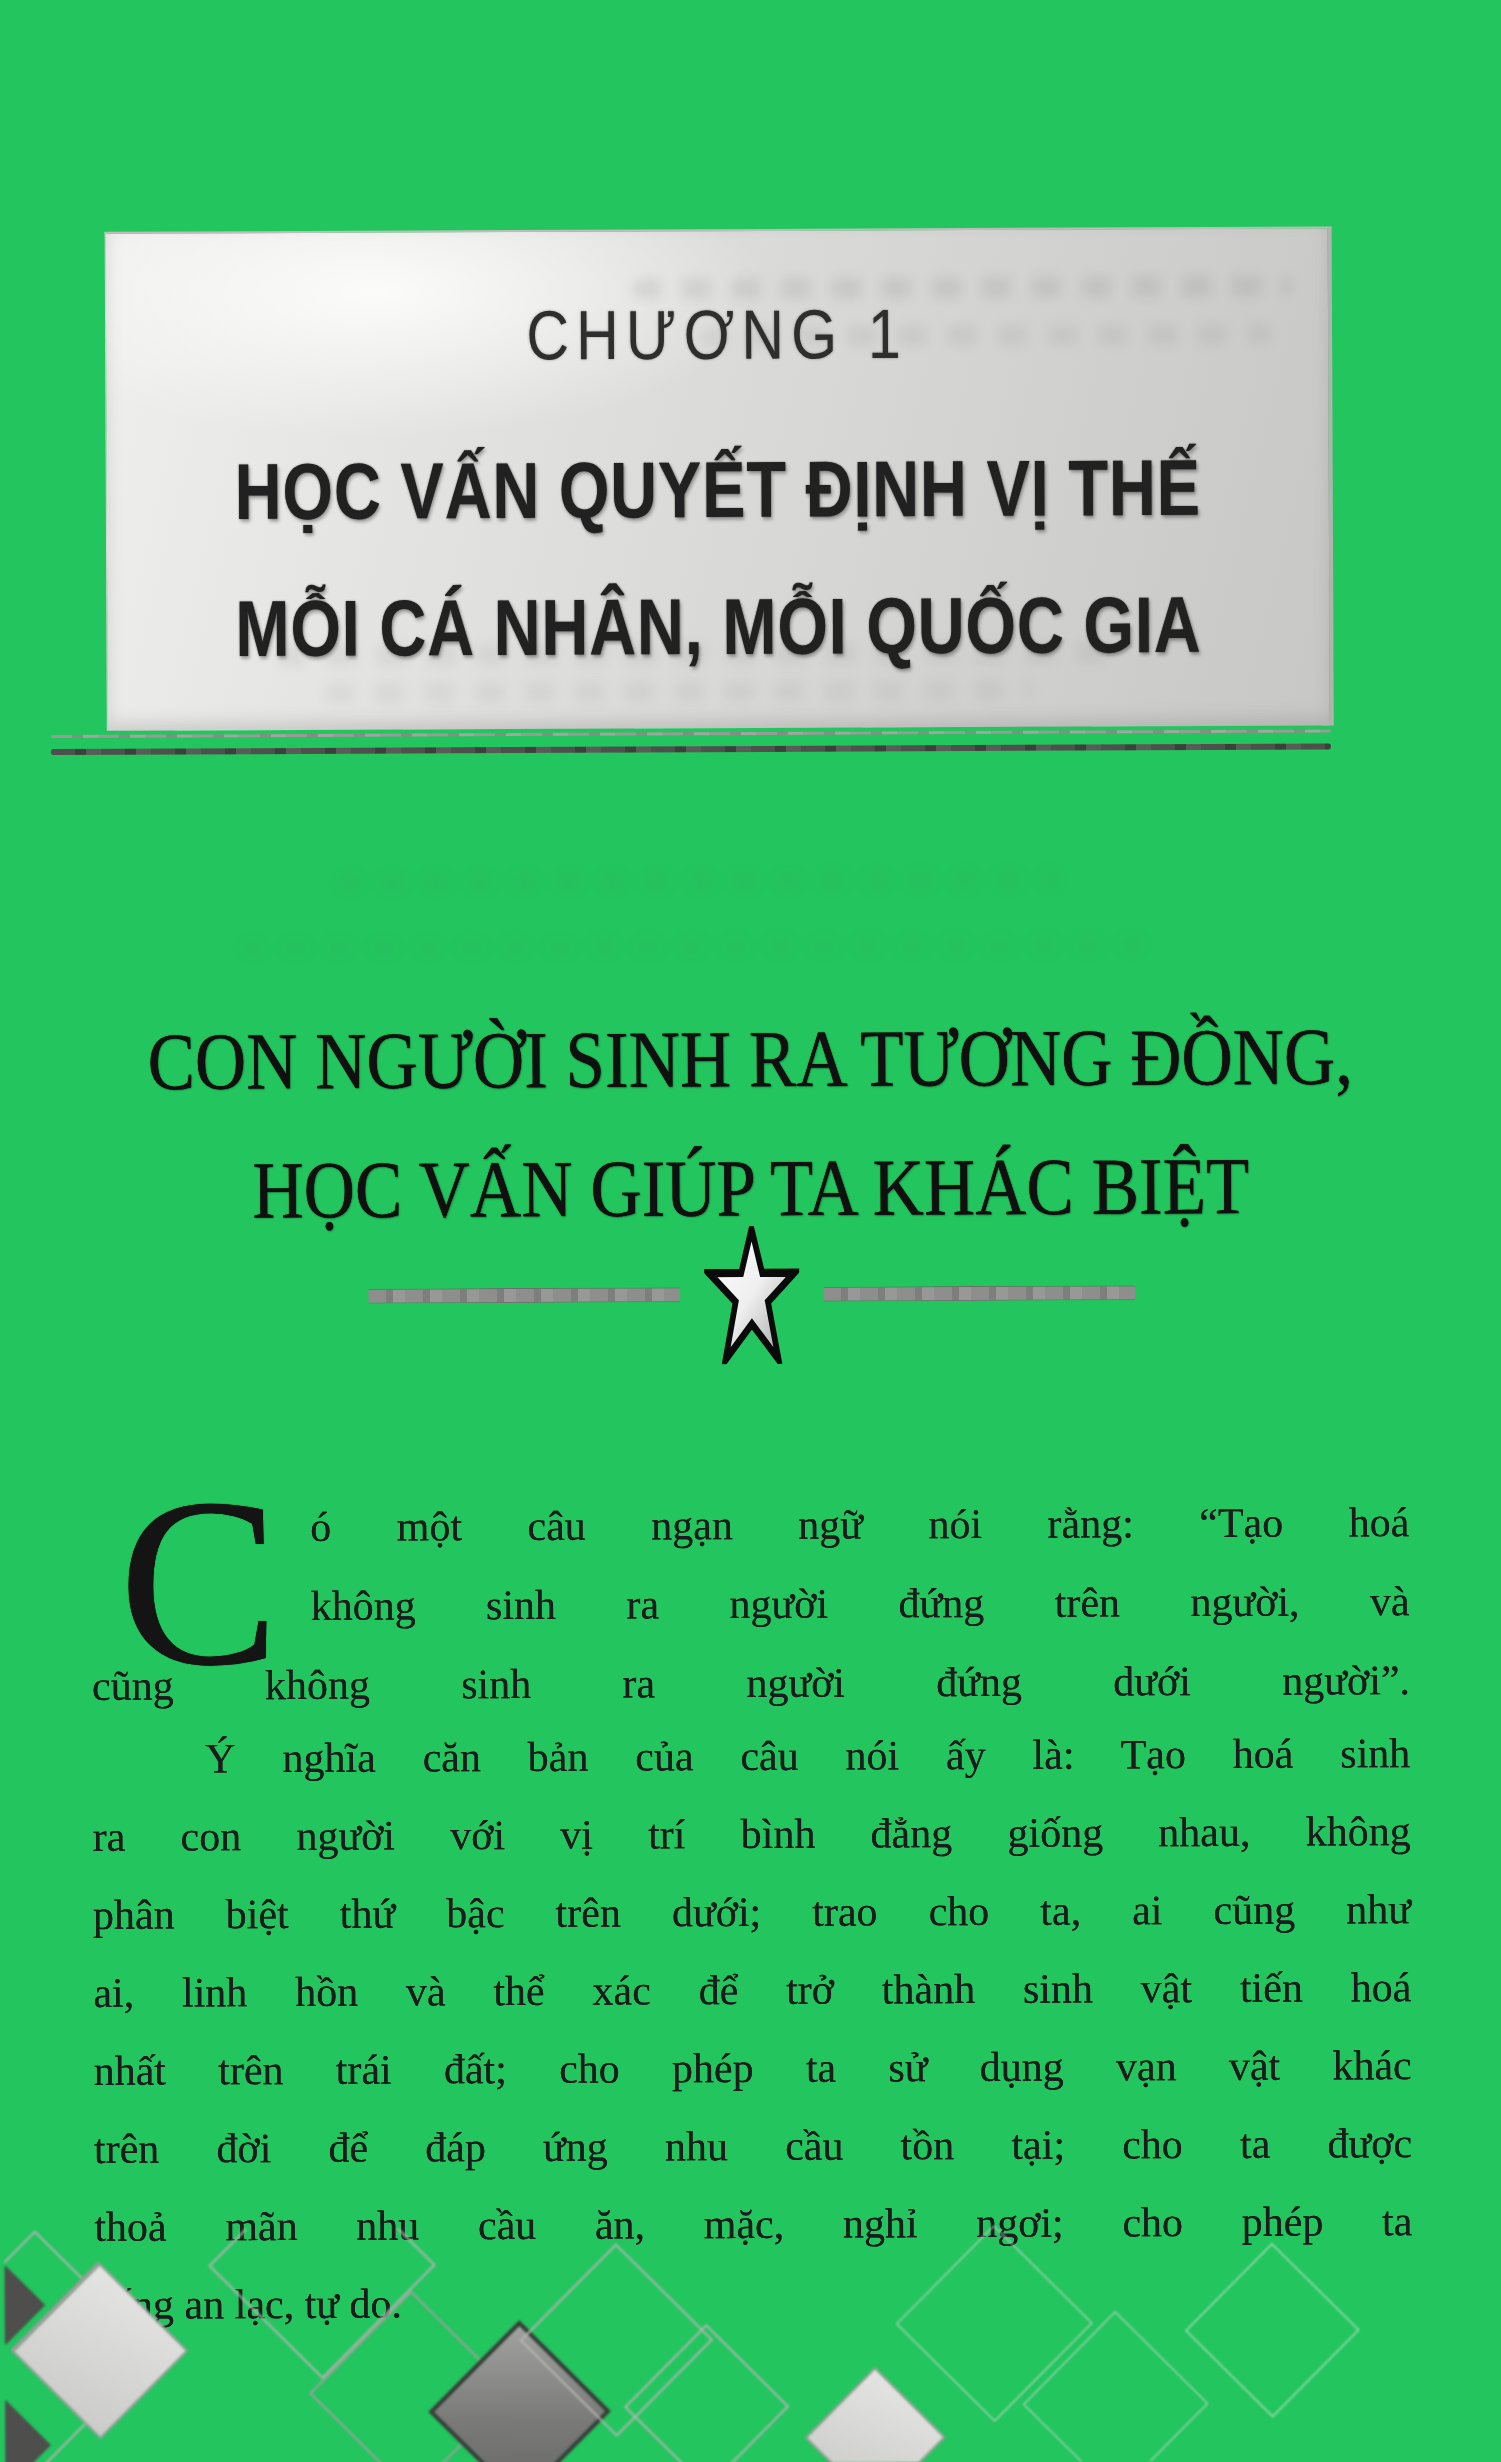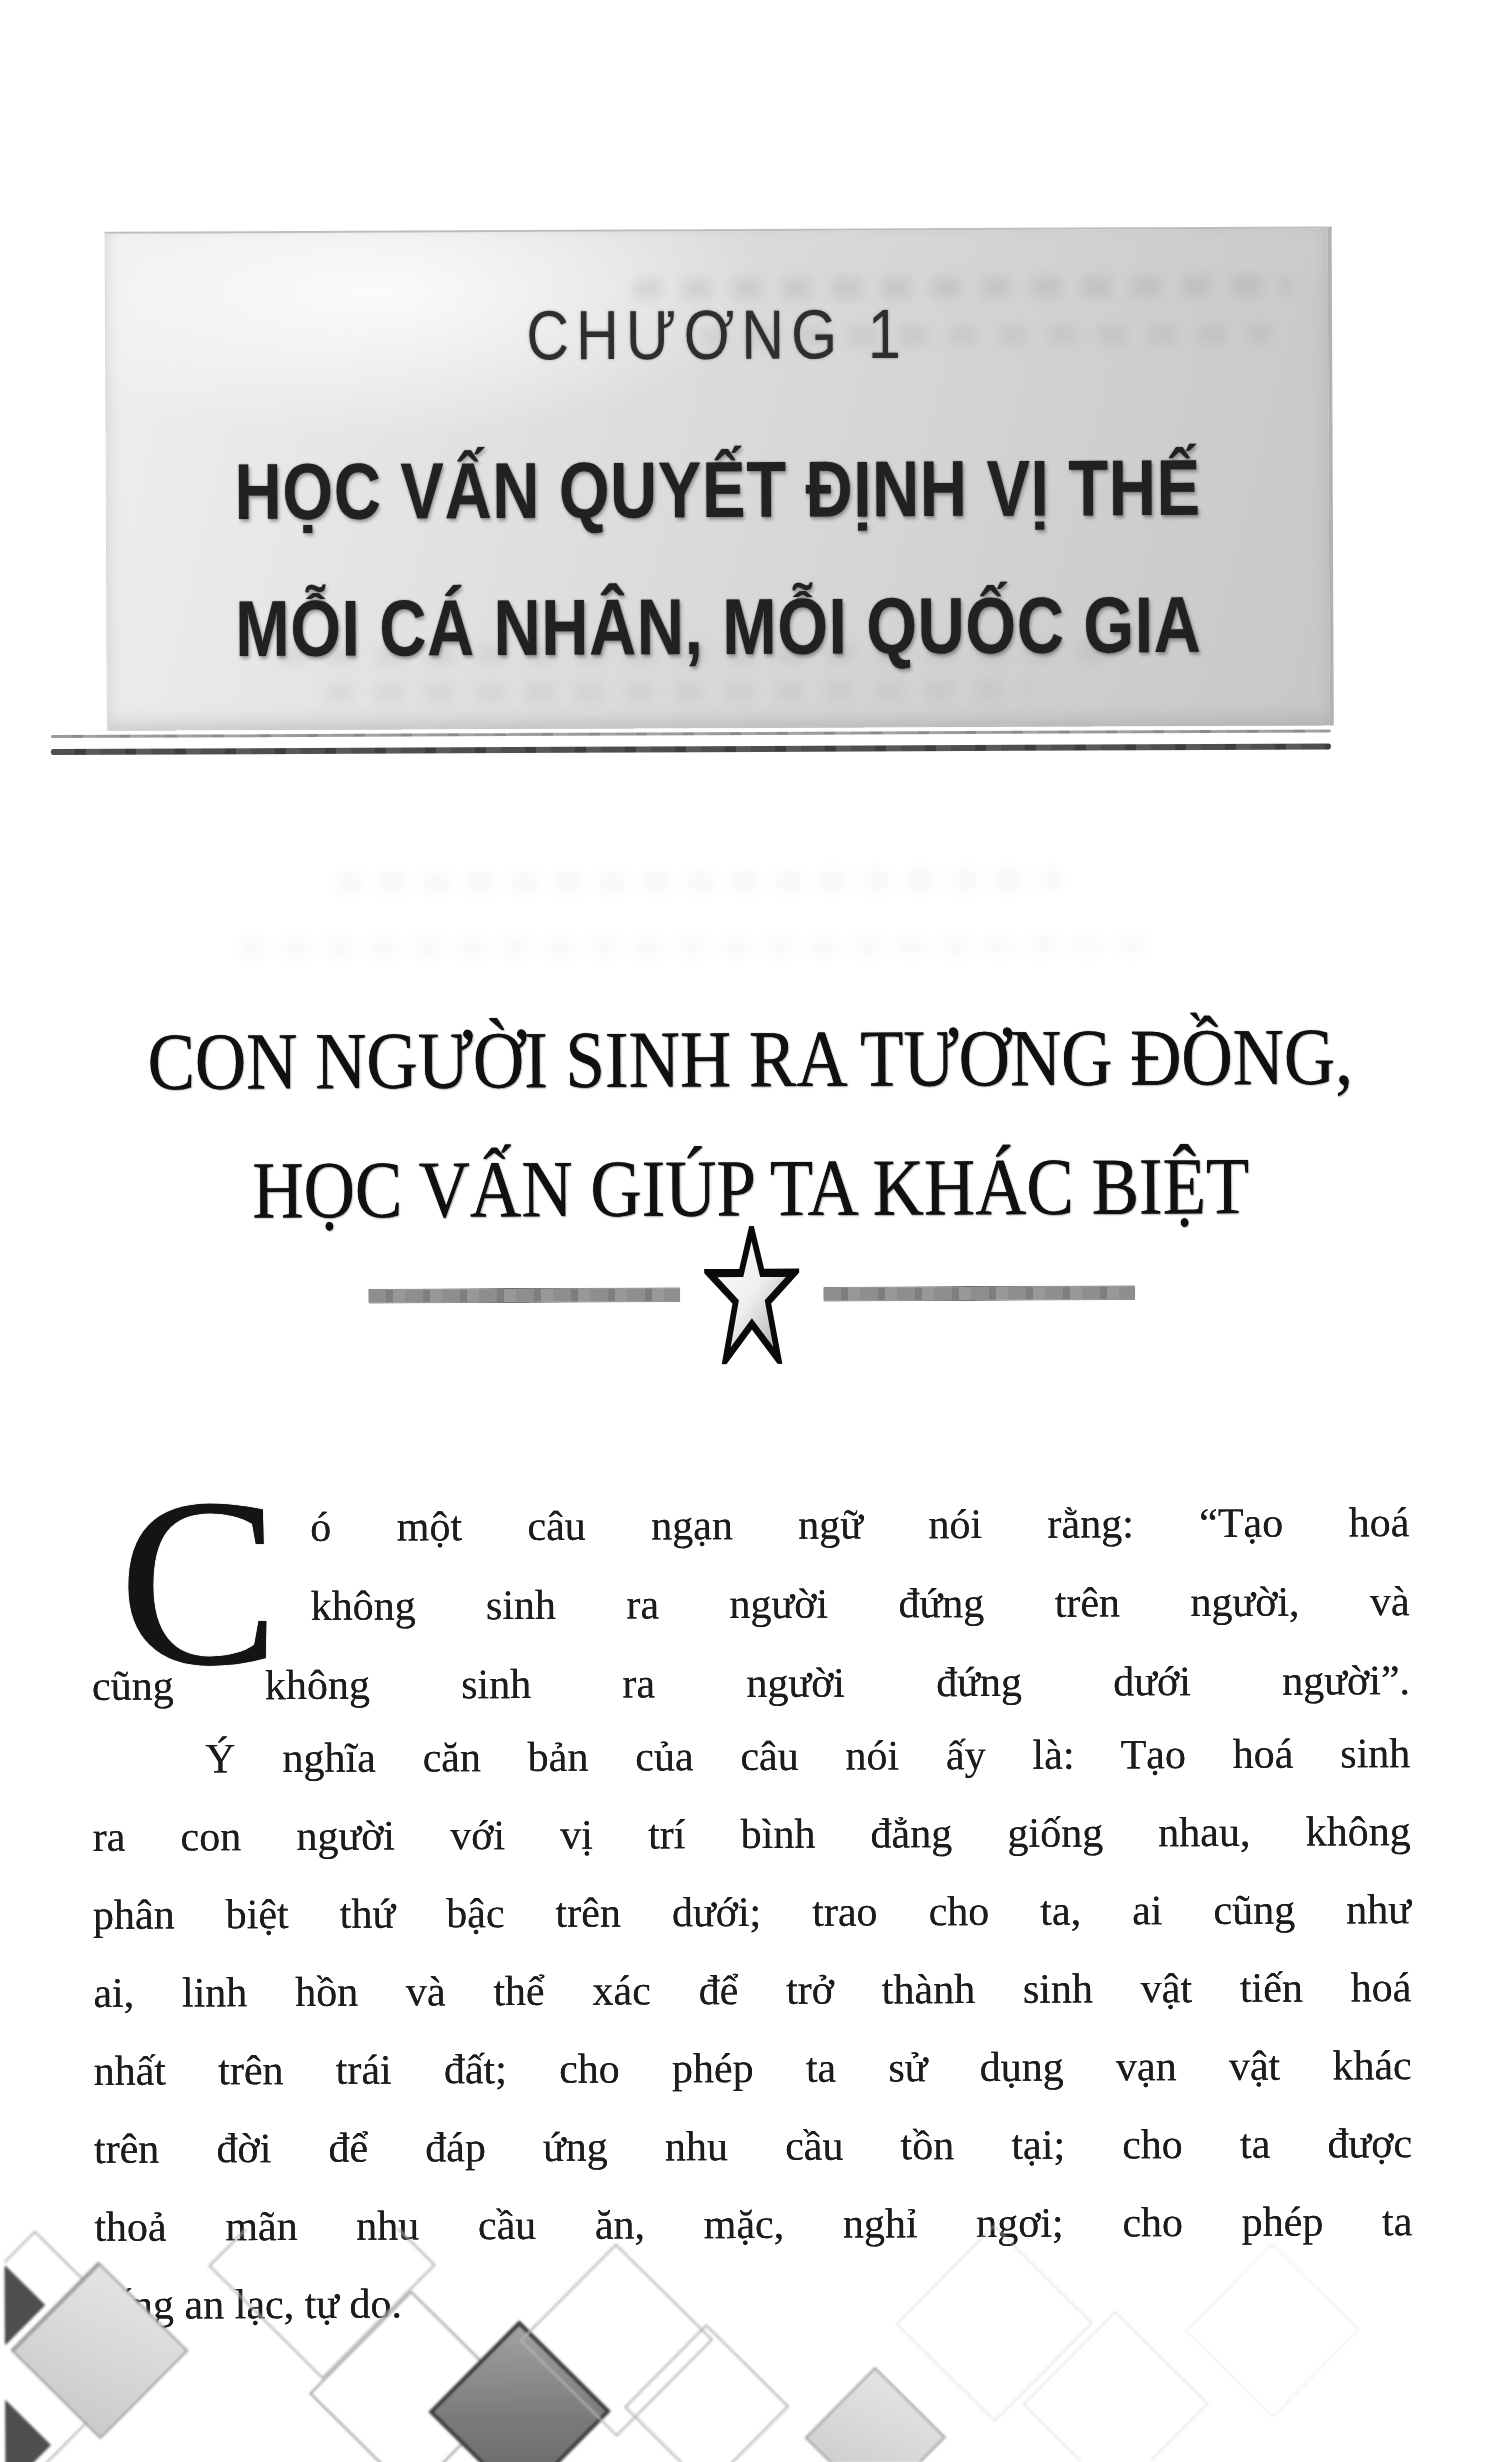--- a/index.html
+++ b/index.html
@@ -1,18 +1,18 @@
 <!DOCTYPE html>
 <html style="font-size:13px"><head>
 <meta charset="utf-8">
 <style>
   html,body { margin:0; padding:0; background:#e8e8e8; }
   .page {
     position:relative; width:1502px; height:2462px; margin:0 auto;
-    background:#ffffff; overflow:hidden;
+    background:#22c55e; overflow:hidden;
     font-family:"Liberation Serif","DejaVu Serif",serif;
     color:#1c1c1c;
   }
   .tilt { position:absolute; inset:0; transform:rotate(-0.25deg); transform-origin:50% 50%; }
 
   
   .chapter-box {
     position:absolute; left:109px; top:229px; width:1222px; height:497px;
     background:
       radial-gradient(ellipse 563px 209px at 22% 12%, rgba(255,255,255,0.85), rgba(255,255,255,0) 70%),

